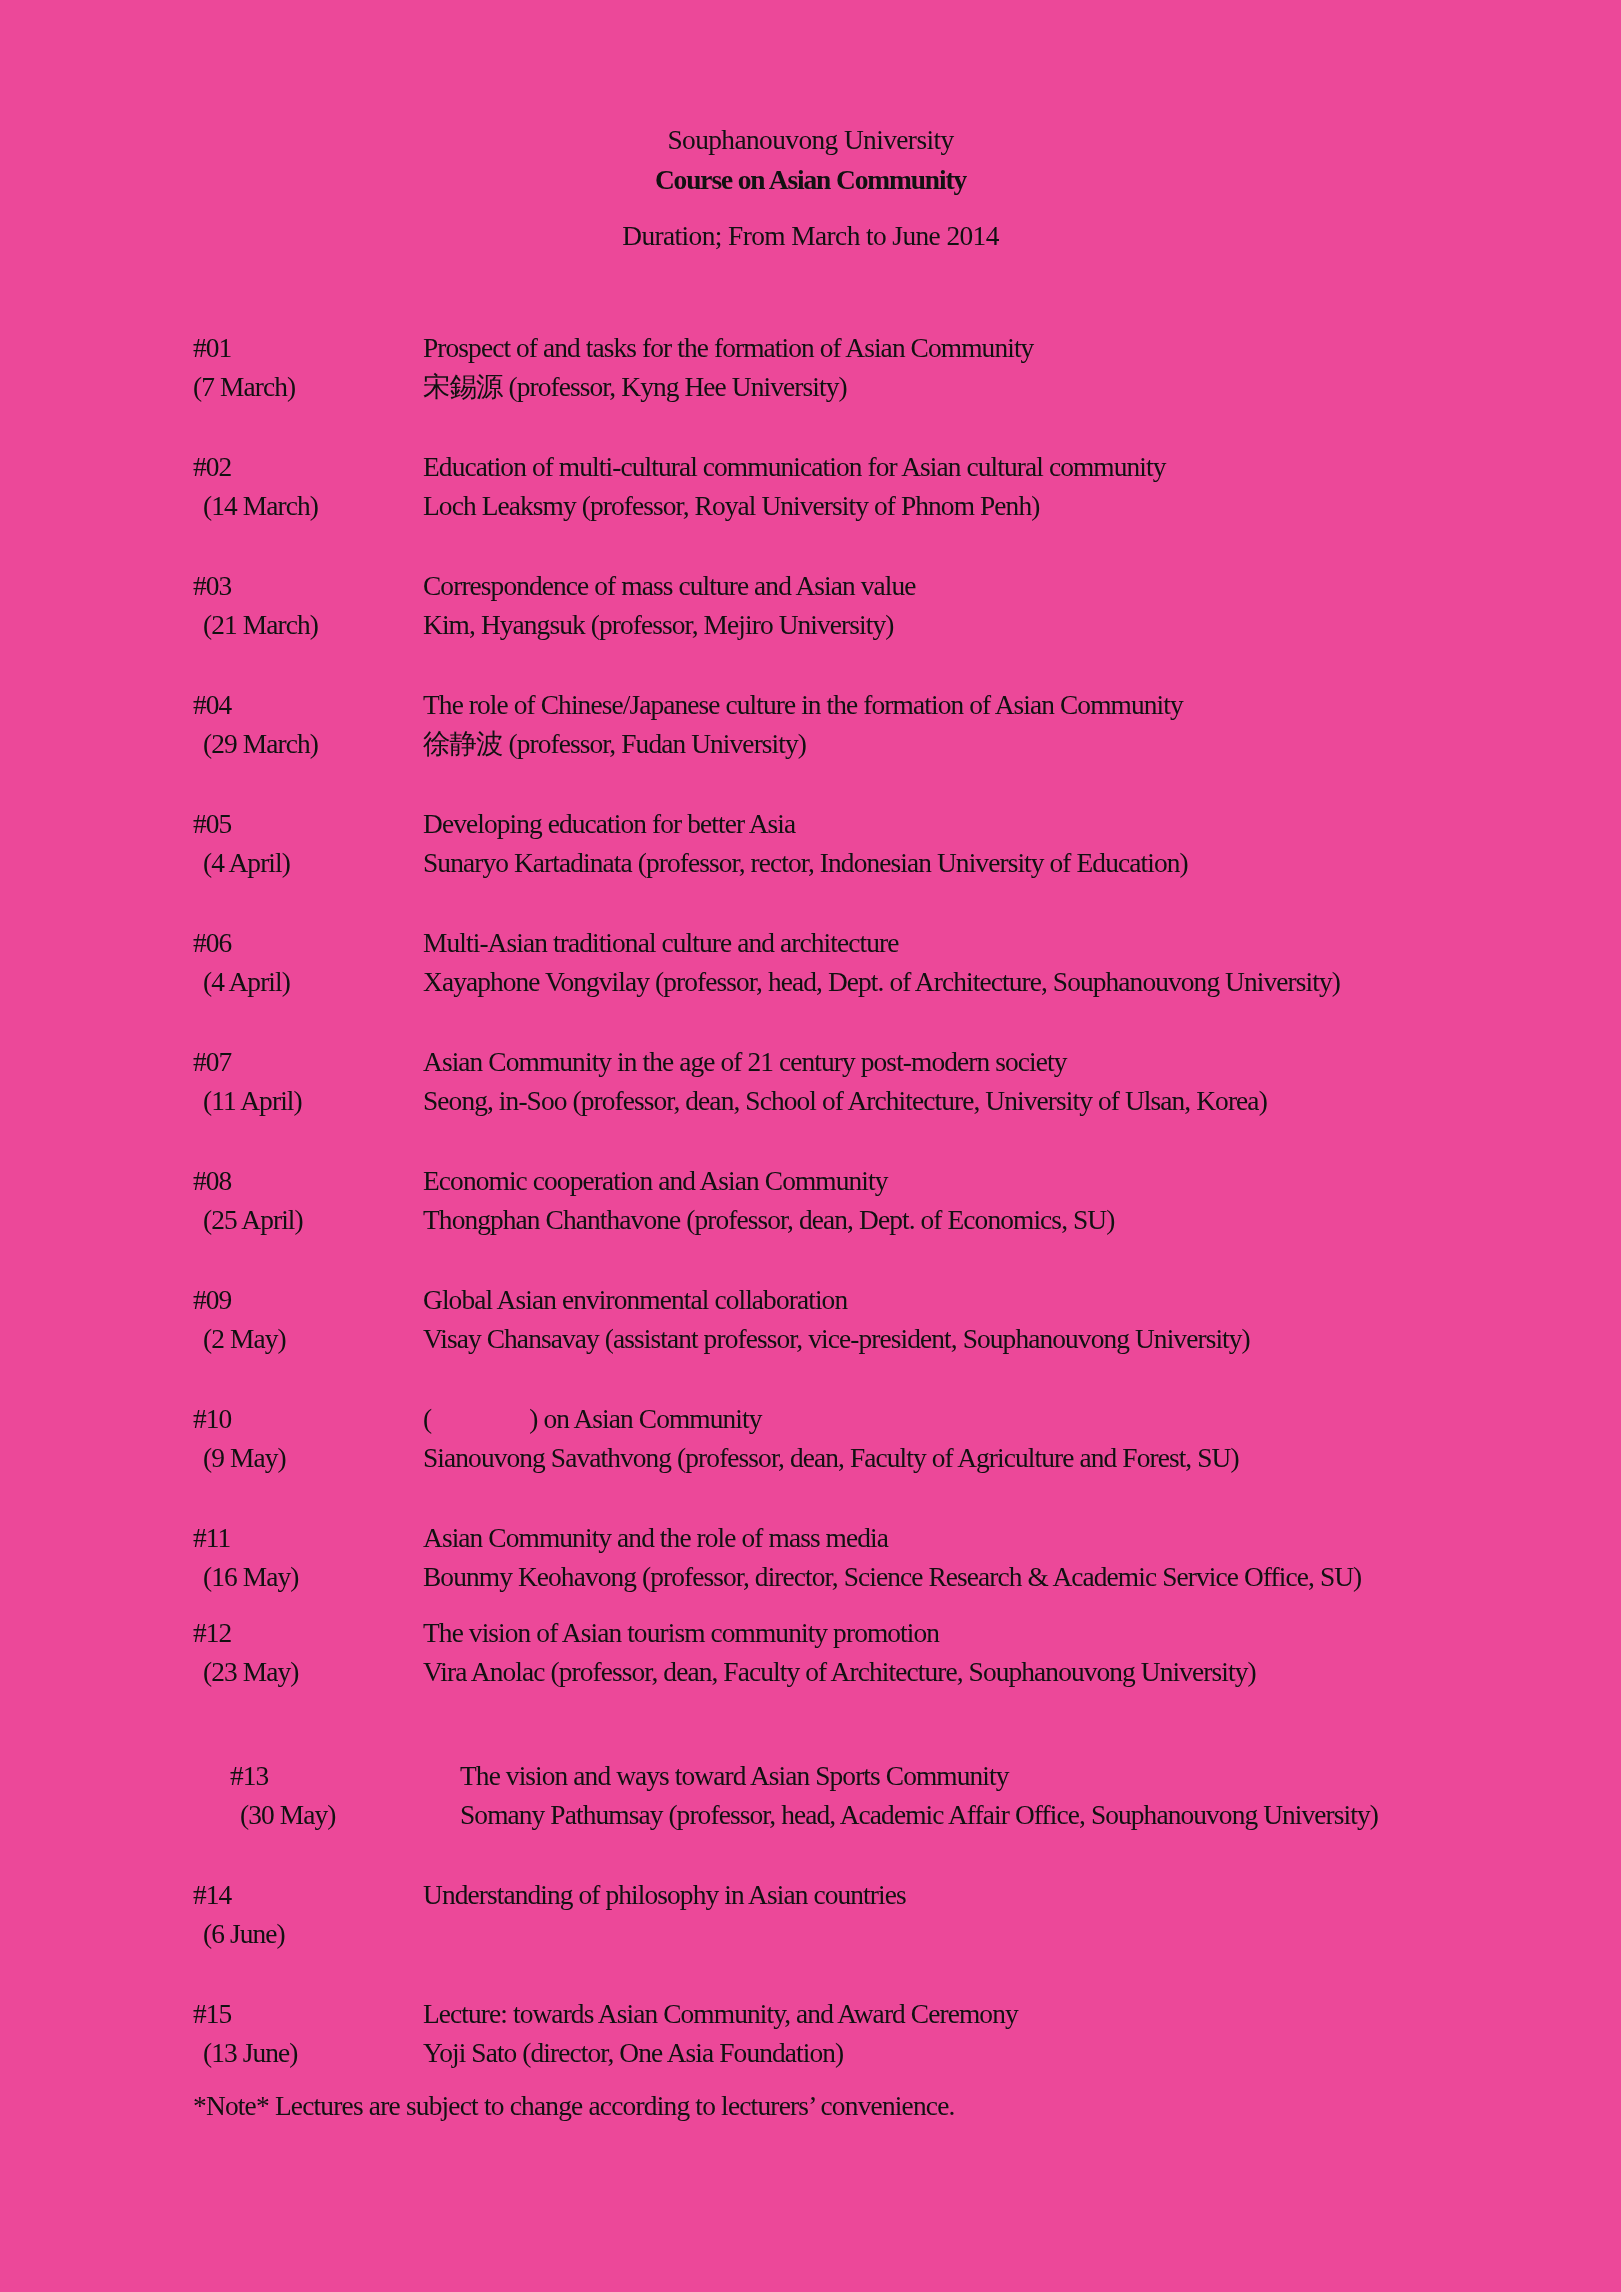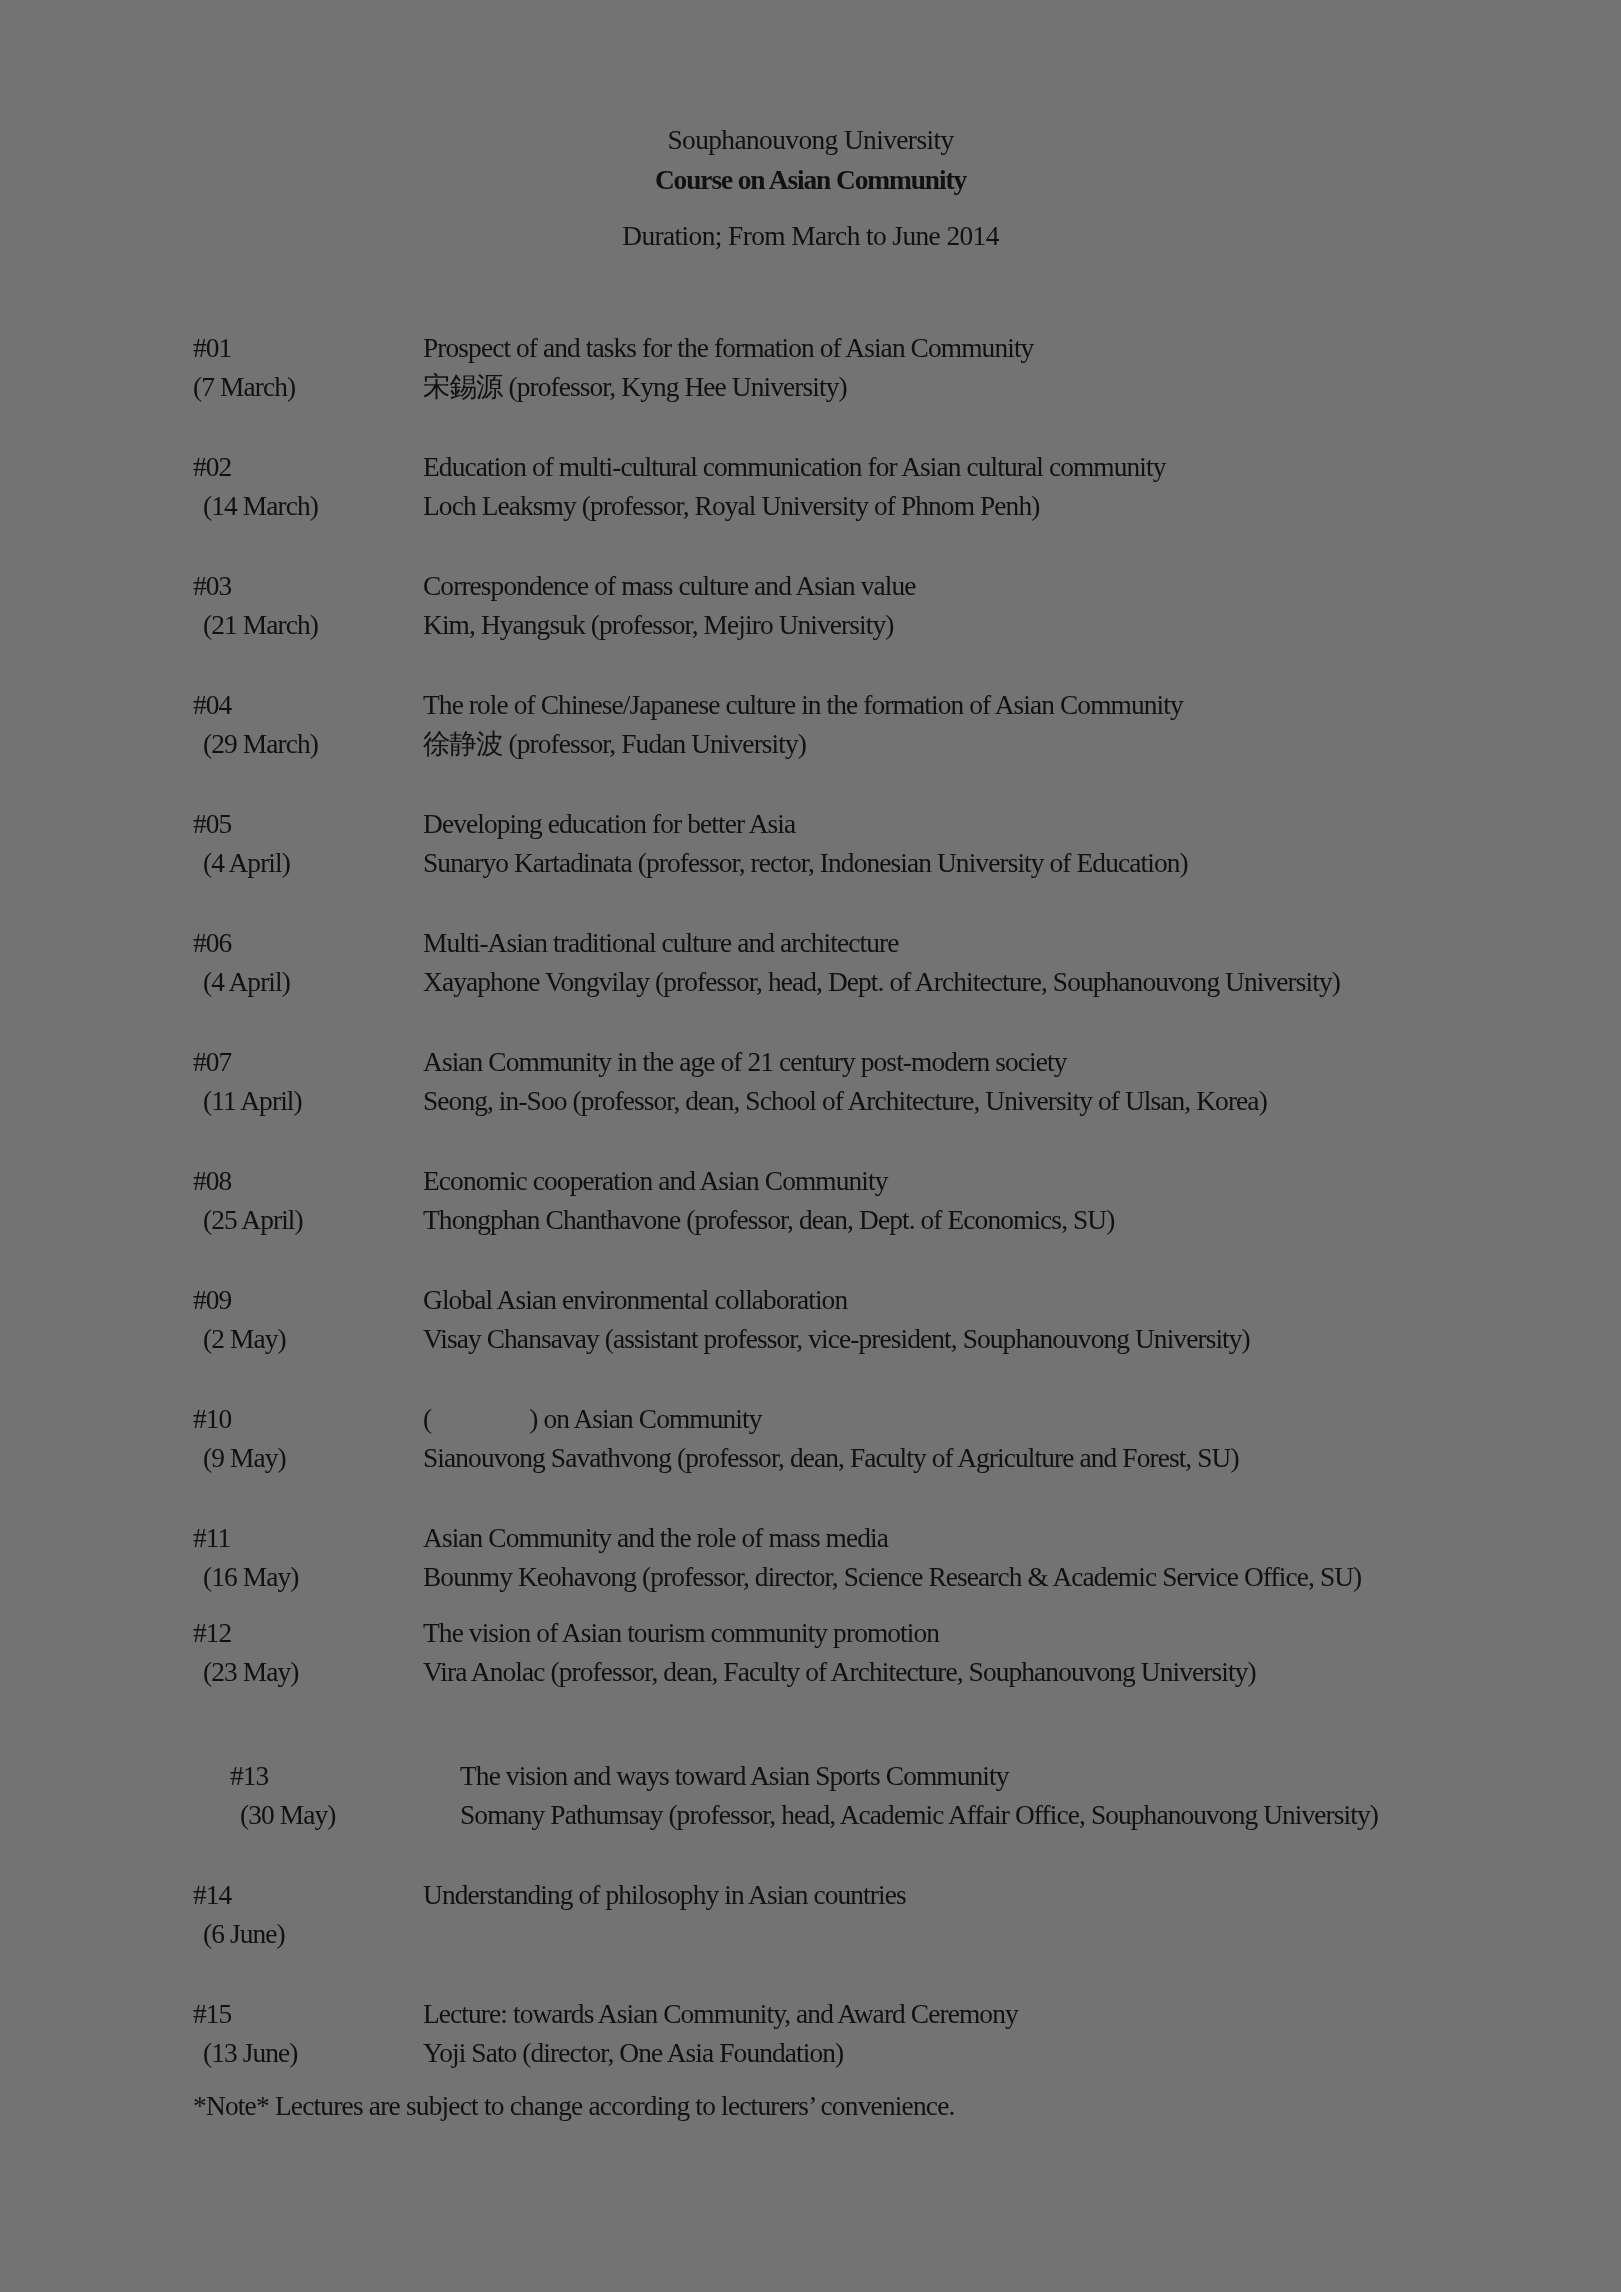--- a/index.html
+++ b/index.html
@@ -13,21 +13,21 @@
     position: relative;
     overflow: hidden;
     font-family: "Liberation Serif", "DejaVu Serif", serif;
     color: #111111;
   }
   .page {
     position: absolute;
     left: 0; top: 0;
     width: 1621px;
     height: 2293px;
-    background: #737373;
+    background: #ec4899;
   }
   .hdr {
     position: absolute;
     left: 0;
     width: 1621px;
     text-align: center;
     font-size: 27.4px;
     line-height: 33px;
     letter-spacing: -0.6px;
     white-space: nowrap;

